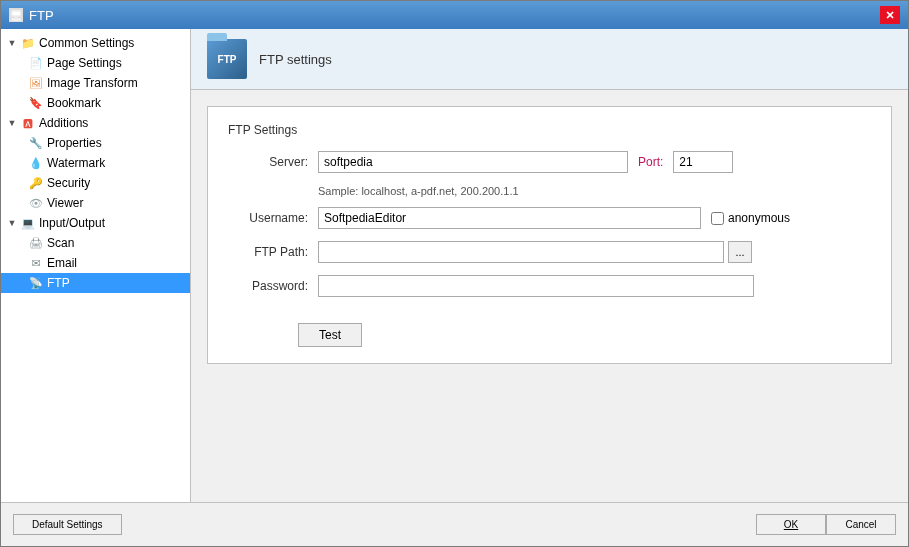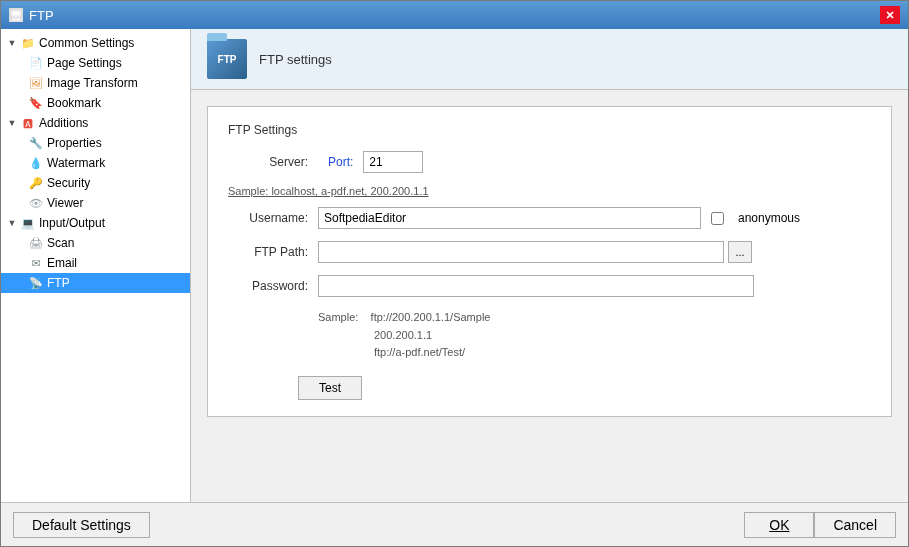--- a/index.html
+++ b/index.html
@@ -192,33 +192,33 @@
     .form-input {
       border: 1px solid #aaa;
       padding: 3px 5px;
       font-size: 12px;
       height: 22px;
       outline: none;
       background: white;
     }
     .server-input { width: 310px; }
     .port-input { width: 60px; margin-left: 10px; }
-    .port-label { margin-left: 10px; color: #1d4ed8; }
+    .port-label { margin-left: 10px; color: #be185d; }
     .sample-text {
+      margin-left: 90px;
       color: #555;
       font-size: 11px;
       margin-bottom: 10px;
-      text-decoration: underline;
     }
     .username-input { width: 383px; }
     .checkbox-label {
       display: flex;
       align-items: center;
       margin-left: 10px;
-      gap: 14px;
+      gap: 4px;
       font-size: 12px;
       cursor: pointer;
     }
     .checkbox-label input[type=checkbox] {
       margin: 0;
     }
     .password-input { width: 436px; }
     .ftp-path-row {
       display: flex;
       align-items: center;
@@ -263,21 +263,21 @@
     }
     .footer-right {
       display: flex;
       gap: 0;
     }
     .footer-btn {
       padding: 4px 18px;
       border: 1px solid #aaa;
       background: #f0f0f0;
       cursor: pointer;
-      font-size: 14px;
+      font-size: 10px;
       min-width: 70px;
     }
     .ok-btn {
       text-decoration: underline;
     }
   </style>
 </head>
 <body>
 
 <div class="window">
@@ -379,20 +379,21 @@
         <div class="ftp-icon">FTP</div>
         <span class="panel-title">FTP settings</span>
       </div>
 
       <div class="panel-body">
         <div class="settings-group">
           <div class="settings-group-title">FTP Settings</div>
 
           <div class="form-row">
             <span class="form-label">Server:</span>
+            <input class="form-input server-input" type="text" value="softpedia" style="">
             <span class="port-label">Port:</span>
             <input class="form-input port-input" type="text" value="21" style="">
           </div>
 
           <div class="sample-text">Sample: localhost, a-pdf.net, 200.200.1.1</div>
 
           <div class="form-row">
             <span class="form-label">Username:</span>
             <input class="form-input username-input" type="text" value="SoftpediaEditor" style="">
             <label class="checkbox-label">
@@ -407,26 +408,20 @@
               <input class="form-input ftp-path-input" type="text" style="">
               <button class="browse-btn">...</button>
             </div>
           </div>
 
           <div class="form-row">
             <span class="form-label">Password:</span>
             <input class="form-input password-input" type="password" style="">
           </div>
 
-          <div class="ftp-sample">
-            <span>Sample:</span>&nbsp;&nbsp;&nbsp;
-            <span>ftp://200.200.1.1/Sample</span><br>
-            <span style="margin-left:56px">200.200.1.1</span><br>
-            <span style="margin-left:56px">ftp://a-pdf.net/Test/</span>
-          </div>
 
           <div>
             <button class="test-btn">Test</button>
           </div>
         </div>
       </div>
     </div>
   </div>
 
   <div class="footer">

